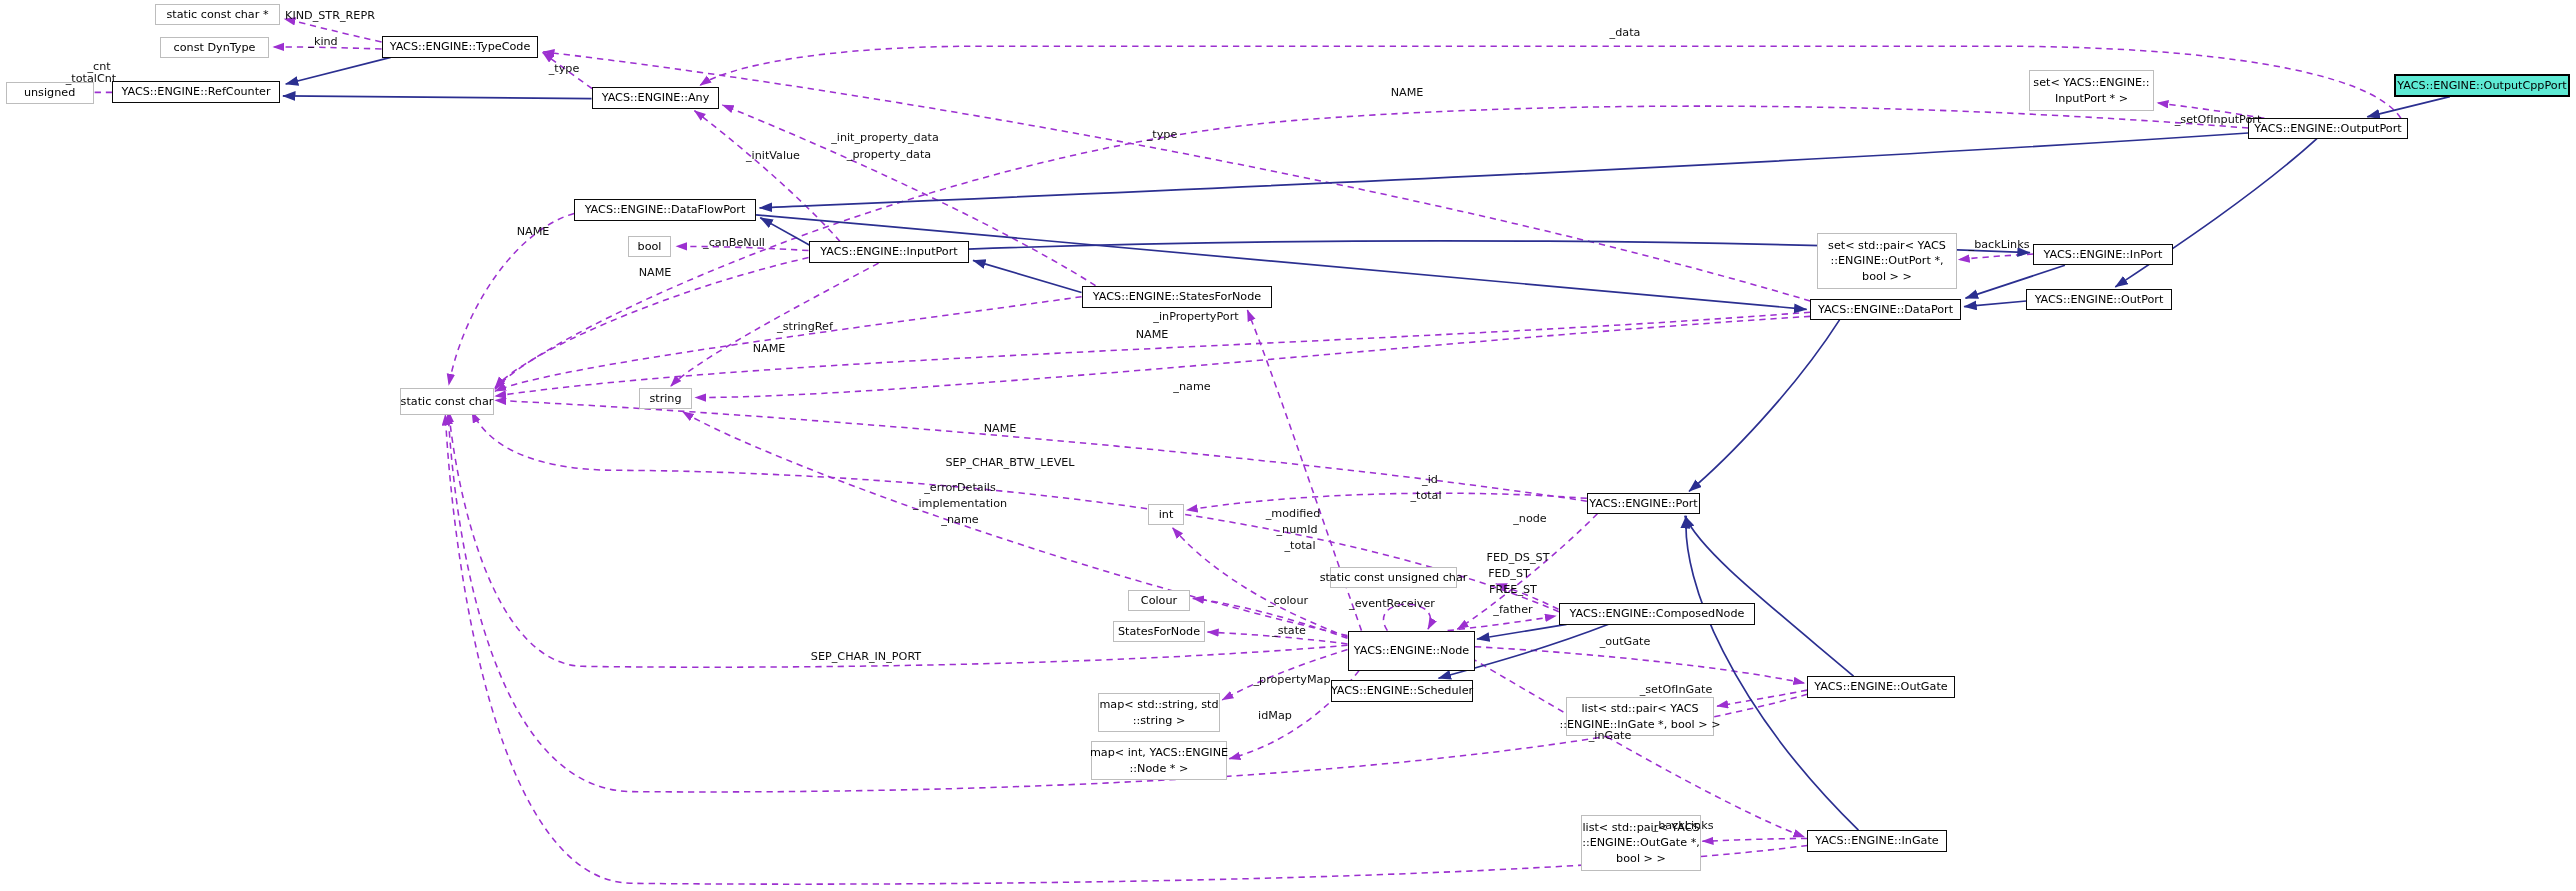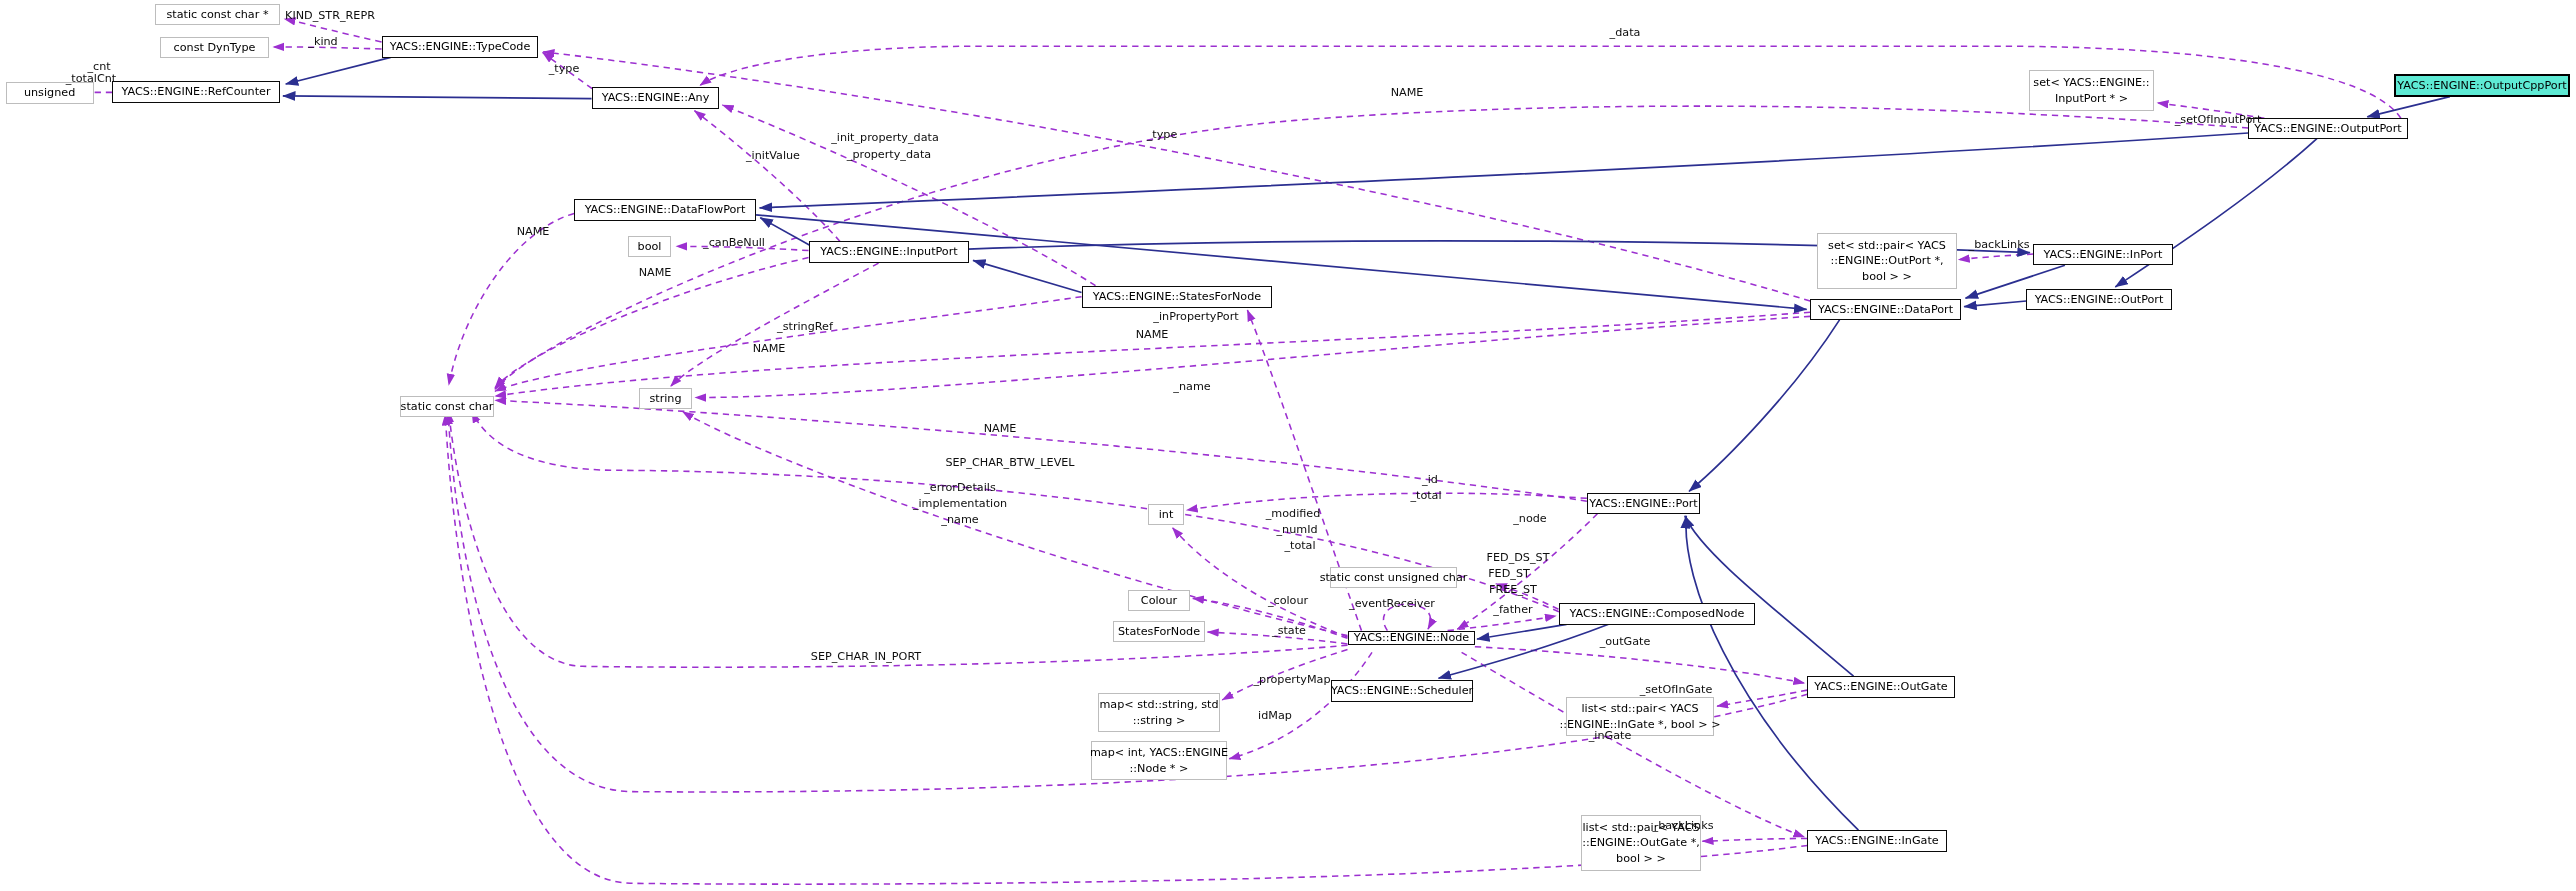--- a/index.html
+++ b/index.html
@@ -105,21 +105,21 @@
       <span>InputPort * &gt;</span>
     </div>
 <div class="box plain" style="left:628px;top:236px;width:43px;height:21px">
       <span>bool</span>
     </div>
 <div class="box plain" style="left:1817px;top:233px;width:140px;height:56px">
       <span>set&lt; std::pair&lt; YACS</span>
       <span>::ENGINE::OutPort *,</span>
       <span>bool &gt; &gt;</span>
     </div>
-<div class="box plain" style="left:400px;top:396px;width:94px;height:21px">
+<div class="box plain" style="left:400px;top:388px;width:94px;height:27px">
       <span>static const char</span>
     </div>
 <div class="box plain" style="left:639px;top:388px;width:53px;height:21px">
       <span>string</span>
     </div>
 <div class="box plain" style="left:1148px;top:504px;width:36px;height:21px">
       <span>int</span>
     </div>
 <div class="box plain" style="left:1330px;top:567px;width:127px;height:21px">
       <span>static const unsigned char</span>
@@ -177,21 +177,21 @@
     </div>
 <div class="box" style="left:1810px;top:299px;width:151px;height:21px">
       <span>YACS::ENGINE::DataPort</span>
     </div>
 <div class="box" style="left:2026px;top:289px;width:146px;height:21px">
       <span>YACS::ENGINE::OutPort</span>
     </div>
 <div class="box" style="left:1587px;top:493px;width:113px;height:21px">
       <span>YACS::ENGINE::Port</span>
     </div>
-<div class="box" style="left:1348px;top:631px;width:127px;height:14px">
+<div class="box" style="left:1348px;top:631px;width:127px;height:40px">
       <span>YACS::ENGINE::Node</span>
     </div>
 <div class="box" style="left:1559px;top:603px;width:196px;height:22px">
       <span>YACS::ENGINE::ComposedNode</span>
     </div>
 <div class="box" style="left:1331px;top:680px;width:142px;height:22px">
       <span>YACS::ENGINE::Scheduler</span>
     </div>
 <div class="box" style="left:1807px;top:676px;width:148px;height:22px">
       <span>YACS::ENGINE::OutGate</span>

